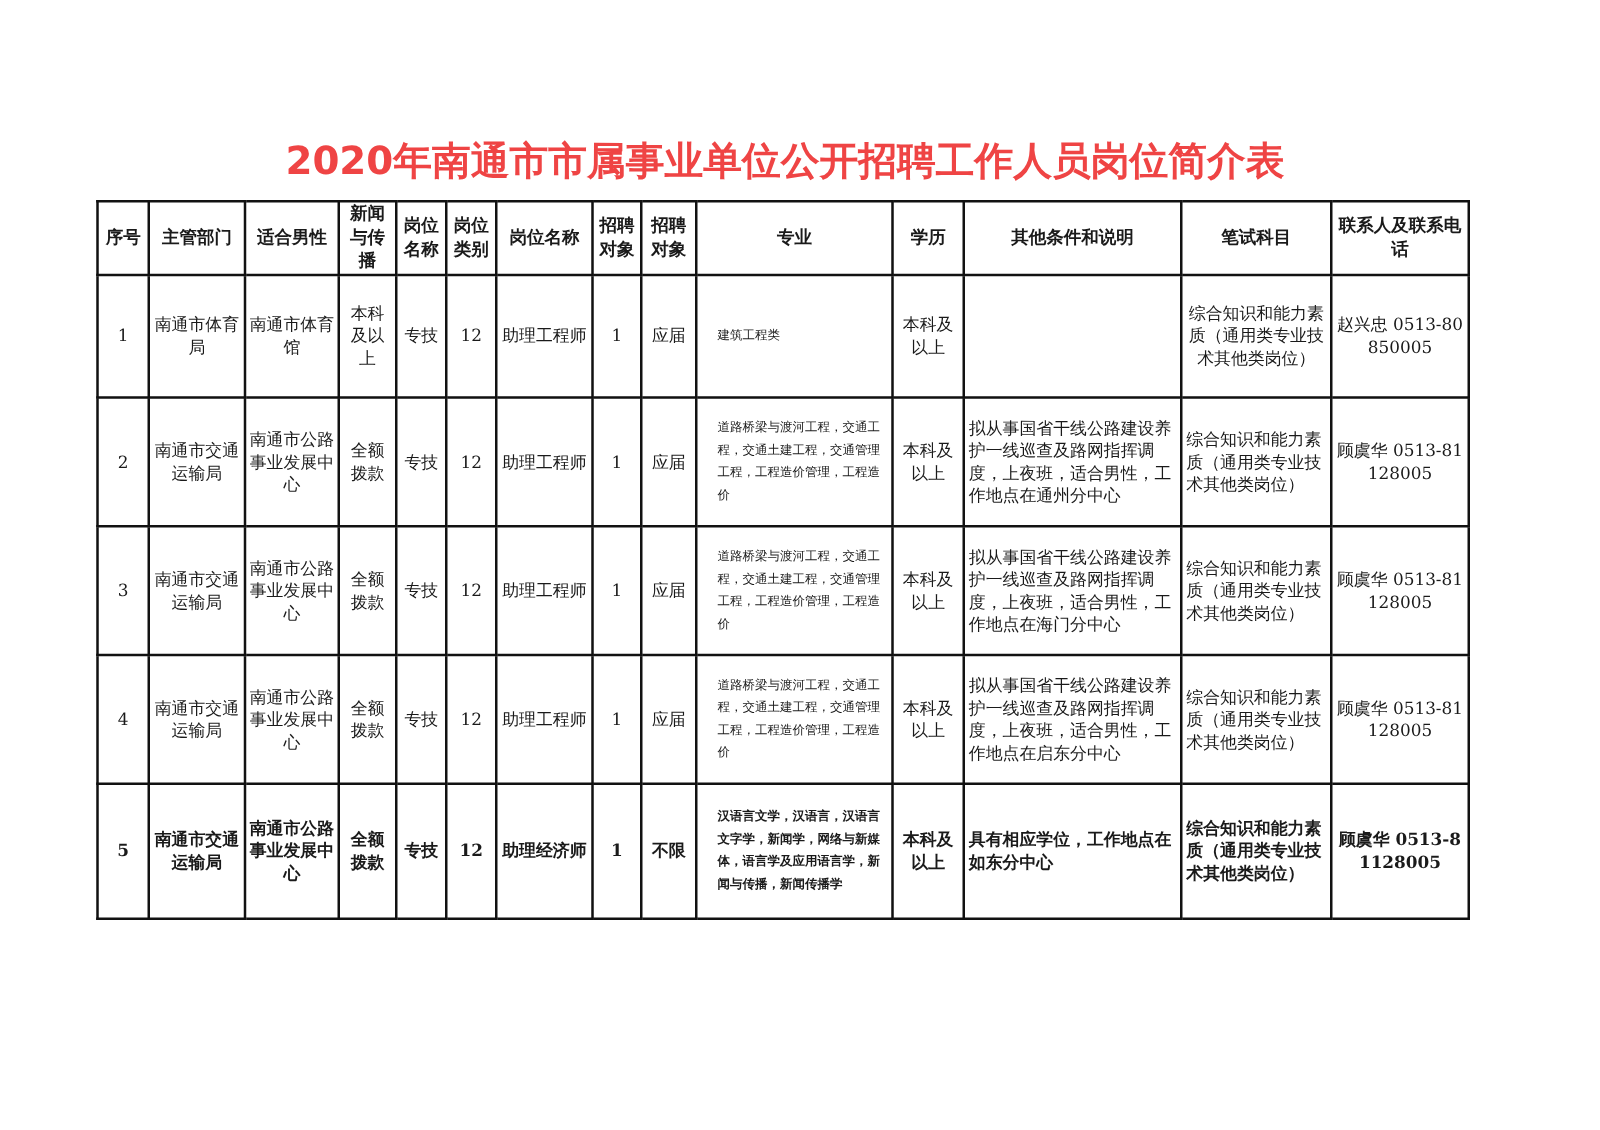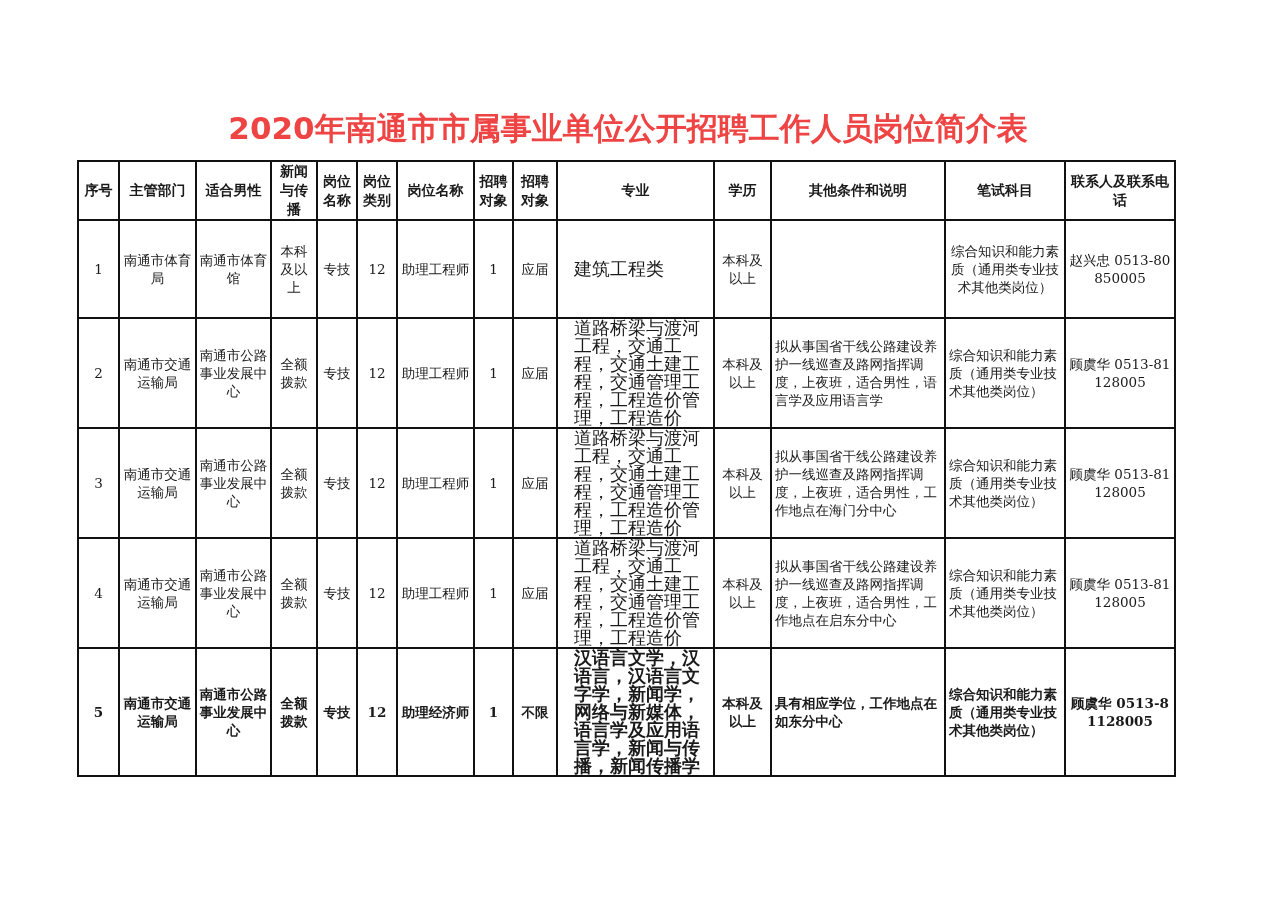--- a/index.html
+++ b/index.html
@@ -11,21 +11,21 @@
   table { position:absolute; left:77px; top:160px; border-collapse:collapse;
           table-layout:fixed; width:1097px; }
   td, th { border:2px solid #111; padding:0 2px; text-align:center; vertical-align:middle;
            font-size:13.5px; line-height:18px; overflow:hidden; word-break:break-all; }
   th { font-weight:bold; height:56px; font-size:14px; line-height:19px;
        font-family:"DejaVu Sans", "Liberation Sans", sans-serif; }
   tr.r1 td { height:96px; }
   tr.rn td { height:101px; }
   tr.rl td { height:106px;font-weight:bold; }
   td.left { text-align:left; padding-left:3px; }
-  td.major { font-size:18px;padding-left:16px; }
+  td.major { font-size:10px;padding-left:16px; }
 </style>
 </head>
 <body>
 
 <div class="title">2020年南通市市属事业单位公开招聘工作人员岗位简介表</div>
 
 <table>
   <colgroup>
     <col style="width:41px">
       <col style="width:77px">
@@ -82,21 +82,21 @@
       <td>南通市交通运输局</td>
       <td>南通市公路事业发展中心</td>
       <td>全额拨款</td>
       <td>专技</td>
       <td>12</td>
       <td>助理工程师</td>
       <td>1</td>
       <td>应届</td>
       <td class="left major">道路桥梁与渡河工程，交通工程，交通土建工程，交通管理工程，工程造价管理，工程造价</td>
       <td>本科及以上</td>
-      <td class="left">拟从事国省干线公路建设养护一线巡查及路网指挥调度，上夜班，适合男性，语言学及应用语言学</td>
+      <td class="left">拟从事国省干线公路建设养护一线巡查及路网指挥调度，上夜班，适合男性，工作地点在通州分中心</td>
       <td class="left">综合知识和能力素质（通用类专业技术其他类岗位）</td>
       <td>顾虞华 0513-81128005</td>
     </tr>
     <tr class="rn">
       <td>3</td>
       <td>南通市交通运输局</td>
       <td>南通市公路事业发展中心</td>
       <td>全额拨款</td>
       <td>专技</td>
       <td>12</td>

